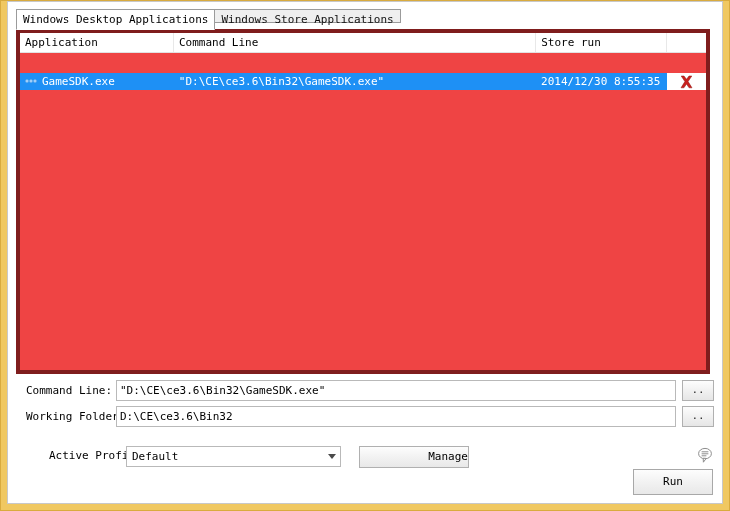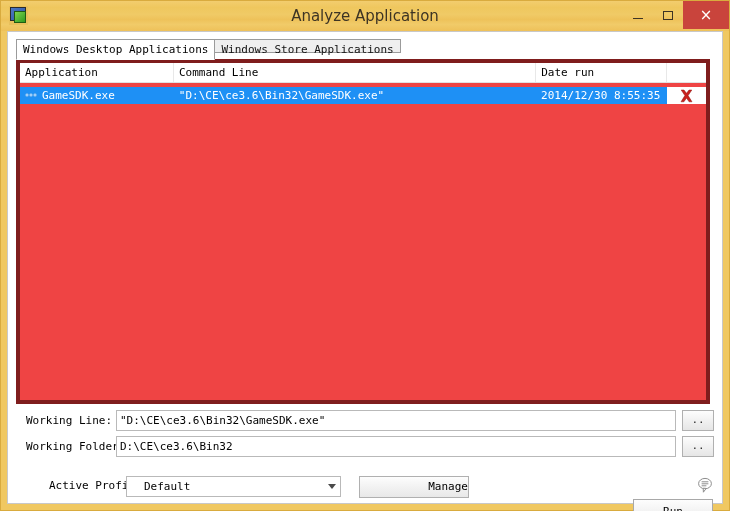--- a/index.html
+++ b/index.html
@@ -178,21 +178,21 @@
   }
   .col-app  { width: 155px; }
   .col-cmd  { width: 365px; }
   .col-date { width: 132px; }
   .col-x    { width: 39px; border-right: none; }
 
   .lv-body { position: relative; }
   .lv-row {
     display: flex;
     height: 17px;
-    margin-top: 4px;
+    margin-top: 20px;
   }
   .lv-row.selected .cell { background: #1e90f5; color: #ffffff; }
   .cell {
     font-size: 11px;
     line-height: 17px;
     height: 17px;
     box-sizing: border-box;
     padding-left: 5px;
     white-space: nowrap;
     overflow: hidden;
@@ -295,21 +295,21 @@
     width: 215px; height: 21px;
     box-sizing: border-box;
     border: 1px solid #b9b9b9;
     background: #ffffff;
     display: flex;
     align-items: center;
   }
   .combo-value {
     flex: 1 1 auto;
     font-size: 11px;
-    padding-left: 17px;
+    padding-left: 5px;
     white-space: nowrap;
     overflow: hidden;
   }
   .combo-arrow {
     flex: 0 0 17px;
     width: 17px; height: 19px;
     display: flex;
     align-items: center;
     justify-content: center;
     background: #ffffff;
@@ -349,49 +349,33 @@
     position: absolute;
     left: 688px; top: 444px;
     width: 18px; height: 18px;
   }
 </style>
 </head>
 <body>
 
 <div class="window">
 
-  <div class="titlebar">
-    <div class="title-icon">
-      <div class="mon"></div>
-      <div class="grn"></div>
-    </div>
-    <div class="title-text">Analyze Application</div>
-    <div class="win-btns">
-      <div class="win-btn">
-          <div class="dash"></div>
-        </div>
-      <div class="win-btn">
-          <div class="sq"></div>
-        </div>
-      <div class="win-close">×</div>
-    </div>
-  </div>
 
   <div class="client">
 
     <div class="tabstrip">
       <div class="tab active">Windows Desktop Applications</div>
       <div class="tab inactive">Windows Store Applications</div>
     </div>
 
     <div class="listview">
       <div class="lv-header">
         <div class="lv-th col-app">Application</div>
         <div class="lv-th col-cmd">Command Line</div>
-        <div class="lv-th col-date">Date run</div>
+        <div class="lv-th col-date">Store run</div>
         <div class="lv-th col-x"></div>
       </div>
       <div class="lv-body">
         <div class="lv-row selected">
           <div class="cell c-app">
             <span class="row-icon">
                 <i></i>
                 <i></i>
                 <i></i>
               </span>
@@ -402,21 +386,21 @@
           <div class="del-x">
             <svg width="15" height="14" viewBox="0 0 15 14">
               <path d="M2.2 1.0 L5.0 1.0 L7.5 4.3 L10.0 1.0 L12.8 1.0 L9.1 6.6 L13.0 12.8 L10.1 12.8 L7.5 9.1 L4.9 12.8 L2.0 12.8 L5.9 6.6 Z" fill="#c9211e" stroke="#8c1410" stroke-width="0.5"></path>
             </svg>
           </div>
         </div>
       </div>
     </div>
 
     <div class="field-row fr-cmd">
-      <div class="field-label">Working Line:</div>
+      <div class="field-label">Command Line:</div>
       <div class="text-input">"D:\CE\ce3.6\Bin32\GameSDK.exe"</div>
       <div class="browse-btn">..</div>
     </div>
 
     <div class="field-row fr-wrk">
       <div class="field-label">Working Folder</div>
       <div class="text-input">D:\CE\ce3.6\Bin32</div>
       <div class="browse-btn">..</div>
     </div>
 

